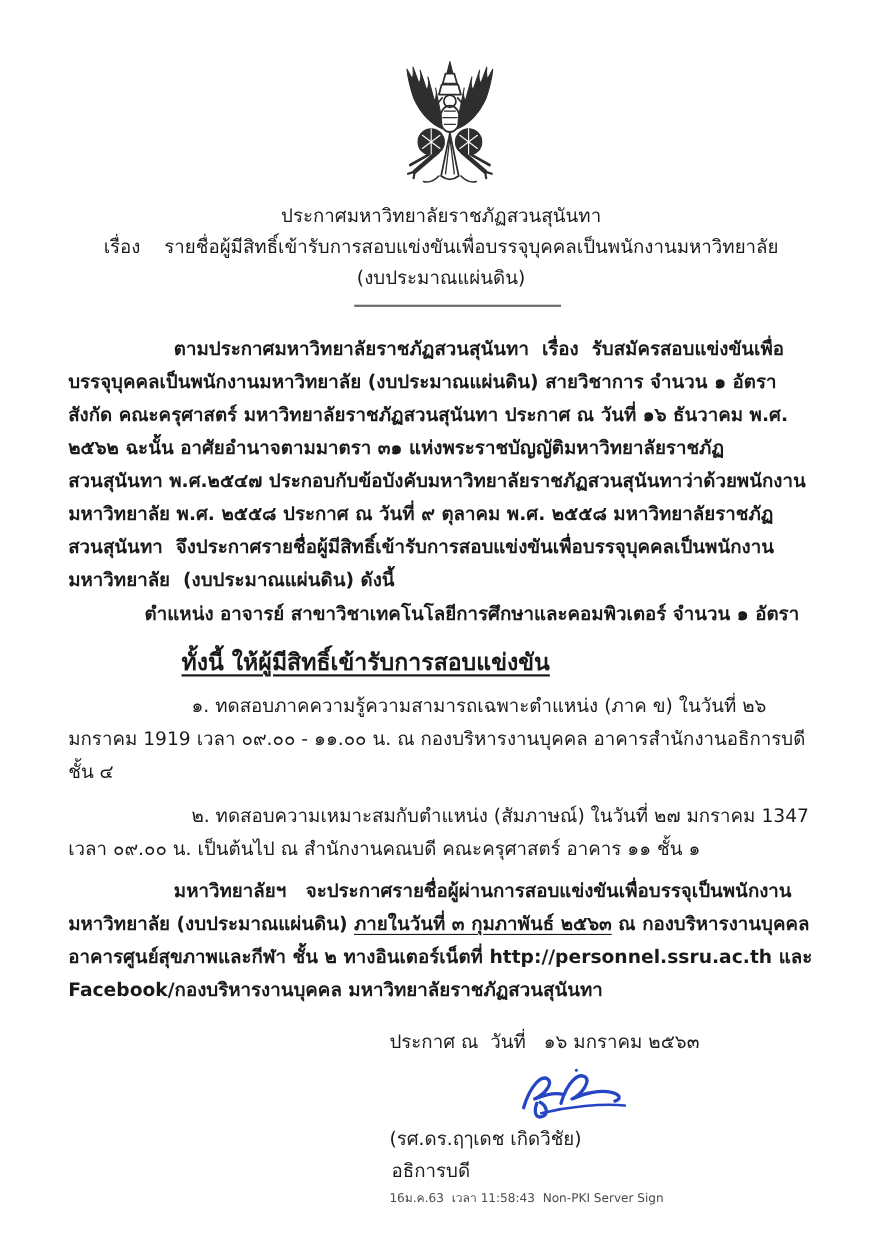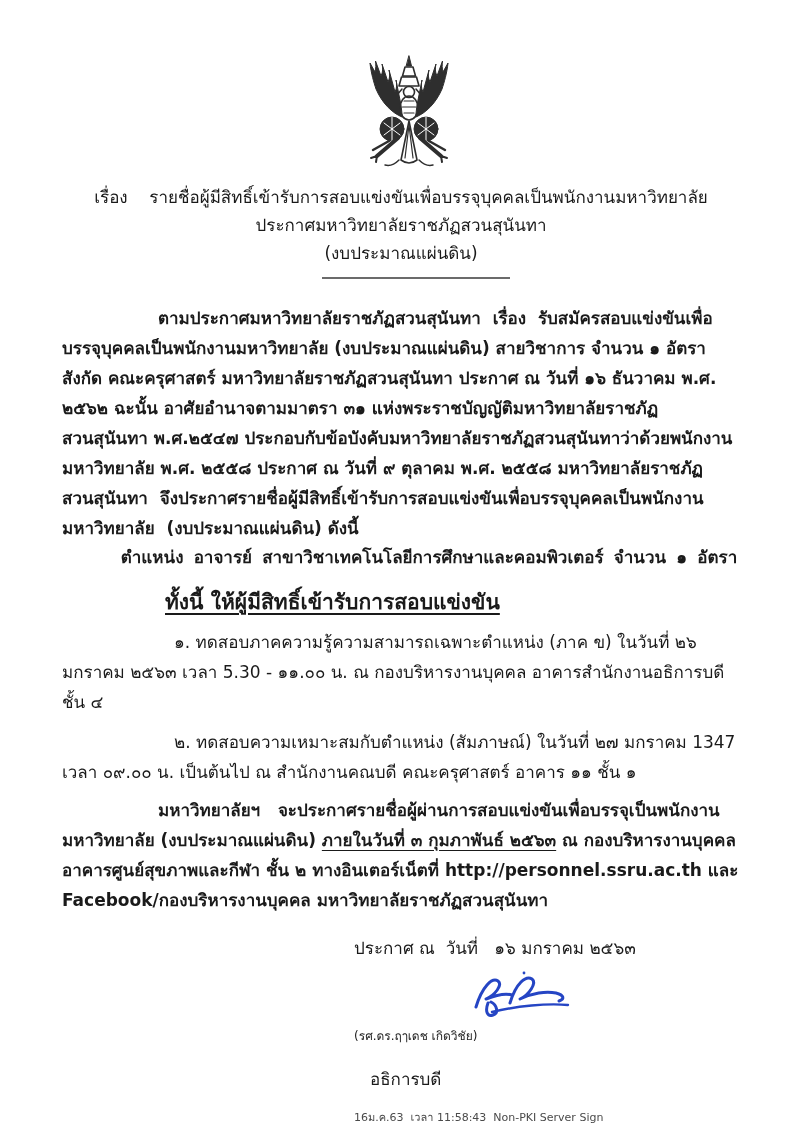--- a/index.html
+++ b/index.html
@@ -36,21 +36,21 @@
 
   
   .para {
     font-size: 17px; line-height: 30px;
     margin: 24px 0 0 0;
     text-indent: 96px;
     text-align: left;
     font-weight: bold;
   }
   .position-block { margin-top: 0; text-align: center; font-weight: bold; font-size: 17px; }
-  .position-line { line-height: 32px; margin: 0; position: relative; left: 28px; font-family: Liberation Mono, monospace; }
+  .position-line { line-height: 32px; margin: 0; position: relative; left: 28px; }
   .candidate-line { line-height: 32px; margin: 0; position: relative; left: 8px; }
 
   .section-heading {
     margin: 12px 0 0 103px;
     font-size: 21px; font-weight: bold; line-height: 30px;
     text-decoration: underline;
     text-underline-offset: 4px;
   }
 
   .exam-item {
@@ -63,22 +63,22 @@
   .u { text-decoration: underline; text-underline-offset: 4px; }
 
   
   .signoff {
     margin: 18px 0 0 292px;
     width: 340px;
     text-align: left;
   }
   .date-line { font-size: 17px; line-height: 30px; margin: 0; }
   .sig-wrap { width: 124px; height: 52px; margin: 6px auto 2px auto; }
-  .signer-name { font-size: 12px; line-height: 27px; margin: 0; }
-  .signer-title { font-size: 17px; line-height: 27px; margin: 16px; }
+  .signer-name { font-size: 17px; line-height: 27px; margin: 0; }
+  .signer-title { font-size: 17px; line-height: 27px; margin: 2px; }
   .sig-meta { font-size: 11px; line-height: 18px; color: #4a4a4a; margin: 0 0 0 0; }
 </style>
 </head>
 <body>
 
 <div class="page">
 
   <div class="emblem-wrap">
     <svg width="110" height="118" viewBox="0 0 110 118" aria-hidden="true">
       <g fill="#2e2e2e" stroke-linecap="round" stroke-linejoin="round" stroke="#2e2e2e">
@@ -107,34 +107,34 @@
         <path d="M35 86 L19 95 M75 86 L91 95" stroke-width="2.5"></path>
         <path d="M23 101 l-6 2 M23 101 l-1 6 M87 101 l6 2 M87 101 l1 6" stroke-width="2"></path>
 
         <path d="M55 66 L47 105 Q55 111 63 105 Z" fill="none" stroke-width="1.6"></path>
         <path d="M55 70 L51 103 M55 70 L59 103" fill="none" stroke-width="1.2"></path>
         <path d="M45 105 q-7 7 -14 5 M65 105 q7 7 14 5" fill="none" stroke-width="1.5"></path>
       </g>
     </svg>
   </div>
 
+  <div class="header-line t">ประกาศมหาวิทยาลัยราชภัฏสวนสุนันทา</div>
   <div class="header-line t">เรื่อง    รายชื่อผู้มีสิทธิ์เข้ารับการสอบแข่งขันเพื่อบรรจุบุคคลเป็นพนักงานมหาวิทยาลัย</div>
-  <div class="header-line t">ประกาศมหาวิทยาลัยราชภัฏสวนสุนันทา</div>
   <div class="header-line t">(งบประมาณแผ่นดิน)</div>
   <div class="header-rule"></div>
 
   <p class="para t">ตามประกาศมหาวิทยาลัยราชภัฏสวนสุนันทา  เรื่อง  รับสมัครสอบแข่งขันเพื่อบรรจุบุคคลเป็นพนักงานมหาวิทยาลัย (งบประมาณแผ่นดิน) สายวิชาการ จำนวน ๑ อัตรา สังกัด คณะครุศาสตร์ มหาวิทยาลัยราชภัฏสวนสุนันทา ประกาศ ณ วันที่ ๑๖ ธันวาคม พ.ศ. ๒๕๖๒ ฉะนั้น อาศัยอำนาจตามมาตรา ๓๑ แห่งพระราชบัญญัติมหาวิทยาลัยราชภัฏสวนสุนันทา พ.ศ.๒๕๔๗ ประกอบกับข้อบังคับมหาวิทยาลัยราชภัฏสวนสุนันทาว่าด้วยพนักงานมหาวิทยาลัย พ.ศ. ๒๕๕๘ ประกาศ ณ วันที่ ๙ ตุลาคม พ.ศ. ๒๕๕๘ มหาวิทยาลัยราชภัฏสวนสุนันทา  จึงประกาศรายชื่อผู้มีสิทธิ์เข้ารับการสอบแข่งขันเพื่อบรรจุบุคคลเป็นพนักงานมหาวิทยาลัย  (งบประมาณแผ่นดิน) ดังนี้</p>
 
   <div class="position-block">
     <p class="position-line t">ตำแหน่ง อาจารย์ สาขาวิชาเทคโนโลยีการศึกษาและคอมพิวเตอร์ จำนวน ๑ อัตรา</p>
   </div>
 
   <div class="section-heading t">ทั้งนี้ ให้ผู้มีสิทธิ์เข้ารับการสอบแข่งขัน</div>
 
-  <p class="exam-item t">๑. ทดสอบภาคความรู้ความสามารถเฉพาะตำแหน่ง (ภาค ข) ในวันที่ ๒๖ มกราคม ๒๕๖๓ เวลา 5.30 - ๑๑.๐๐ น. ณ กองบริหารงานบุคคล อาคารสำนักงานอธิการบดี ชั้น ๔</p>
+  <p class="exam-item t">๑. ทดสอบภาคความรู้ความสามารถเฉพาะตำแหน่ง (ภาค ข) ในวันที่ ๒๖ มกราคม 1919 เวลา ๐๙.๐๐ - ๑๑.๐๐ น. ณ กองบริหารงานบุคคล อาคารสำนักงานอธิการบดี ชั้น ๔</p>
   <p class="exam-item t">๒. ทดสอบความเหมาะสมกับตำแหน่ง (สัมภาษณ์) ในวันที่ ๒๗ มกราคม 1347 เวลา ๐๙.๐๐ น. เป็นต้นไป ณ สำนักงานคณบดี คณะครุศาสตร์ อาคาร ๑๑ ชั้น ๑</p>
 
   <p class="para closing"><span class="t">มหาวิทยาลัยฯ   จะประกาศรายชื่อผู้ผ่านการสอบแข่งขันเพื่อบรรจุเป็นพนักงานมหาวิทยาลัย (งบประมาณแผ่นดิน) </span><span class="t u">ภายในวันที่ ๓ กุมภาพันธ์ ๒๕๖๓</span><span class="t"> ณ กองบริหารงานบุคคล อาคารศูนย์สุขภาพและกีฬา ชั้น ๒ ทางอินเตอร์เน็ตที่ </span><span class="t">http://personnel.ssru.ac.th</span><span class="t"> และ Facebook/กองบริหารงานบุคคล มหาวิทยาลัยราชภัฏสวนสุนันทา</span></p>
 
   <div class="signoff">
     <p class="date-line t">ประกาศ ณ  วันที่   ๑๖ มกราคม ๒๕๖๓</p>
 
     <div class="sig-wrap">
       <svg width="124" height="52" viewBox="0 0 124 52" aria-hidden="true">
         <g fill="none" stroke-width="3" stroke-linecap="round" stroke-linejoin="round" stroke="#2545c4">

